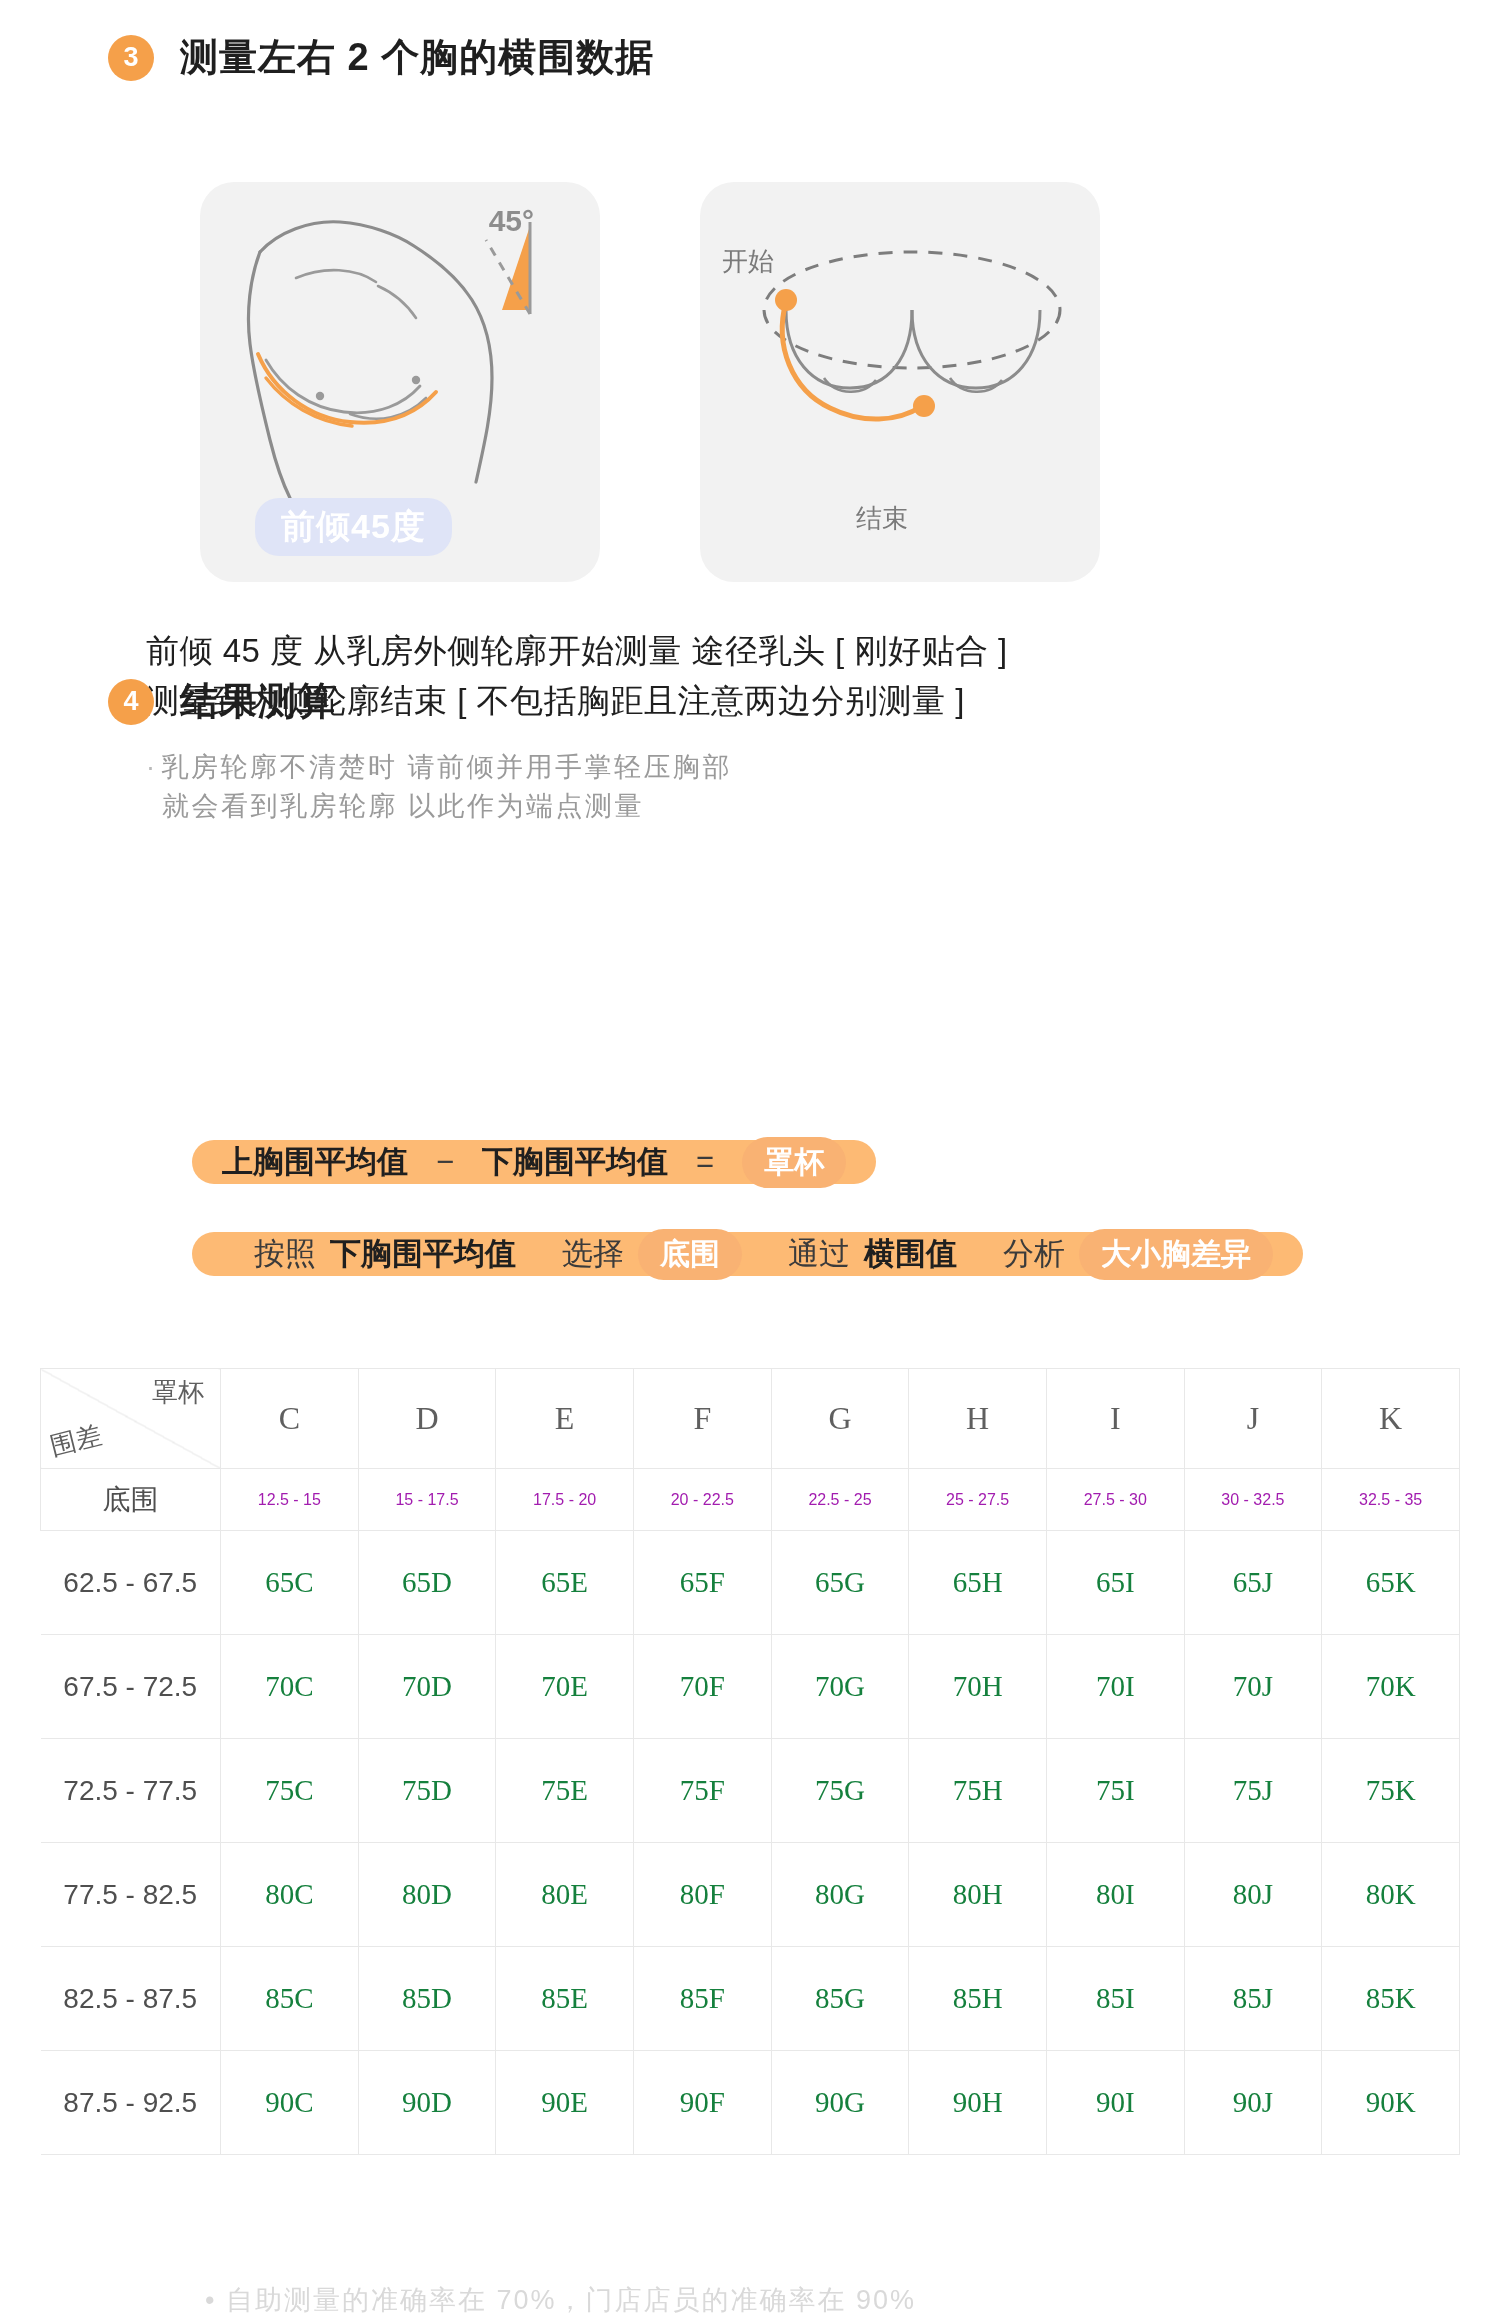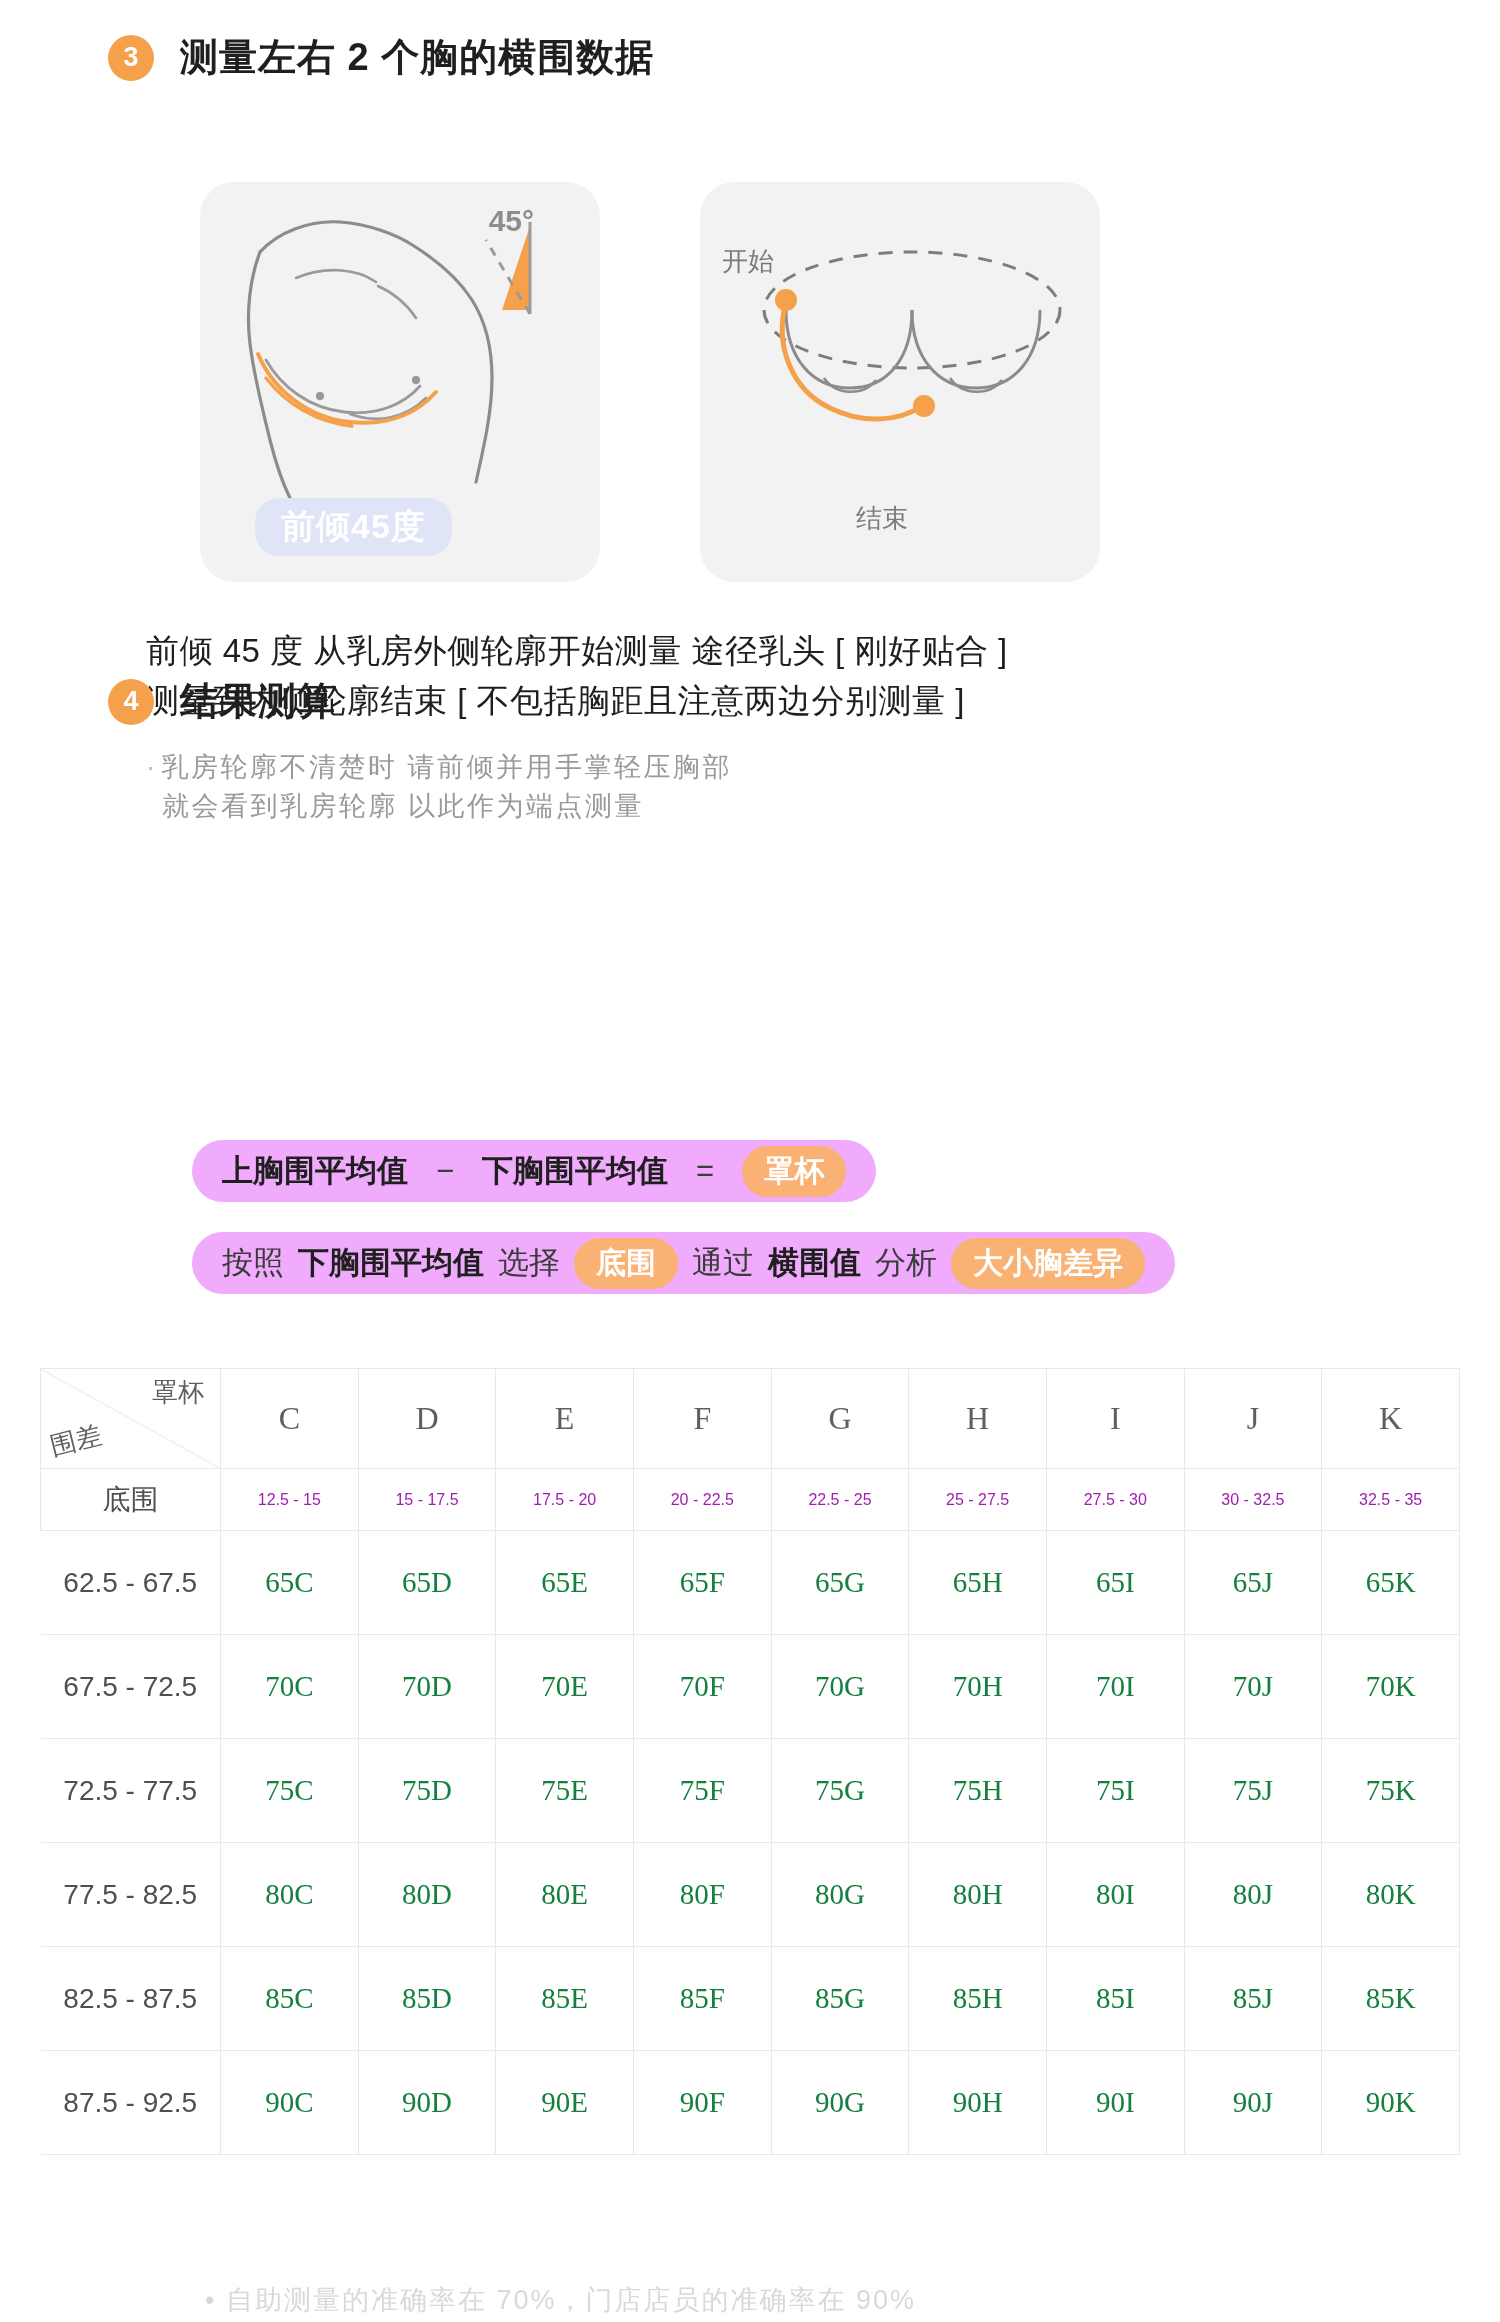--- a/index.html
+++ b/index.html
@@ -106,32 +106,32 @@
     color: #b9b9b9;
     margin-right: 4px;
   }
   .note-line.second { padding-left: 16px; }
 
   
   .pill-row { position: absolute; display: flex; align-items: center; }
   #pill-row-1 { left: 192px; top: 1140px; }
   #pill-row-2 { left: 192px; top: 1232px; }
   .pill {
-    background: #f0abfc;
+    background: #fdba74;
     border-radius: 40px;
-    height: 62px;
+    height: 44px;
     display: flex;
     align-items: center;
     padding: 0 30px;
     gap: 14px;
     font-size: 31px;
     font-weight: bold;
     color: #1f1f1f;
   }
-  .pill .light { font-weight: normal; color: #3b3b3b; }
+  .pill .light { font-weight: normal; color: #3b3b3b; margin-left: 32px; }
   .pill .op { color: #3b3b3b; font-weight: normal; padding: 0 14px; }
   .tag-orange {
     background: #F9B273;
     color: #ffffff;
     border-radius: 26px;
     padding: 5px 22px;
     font-size: 30px;
     font-weight: bold;
   }
 

